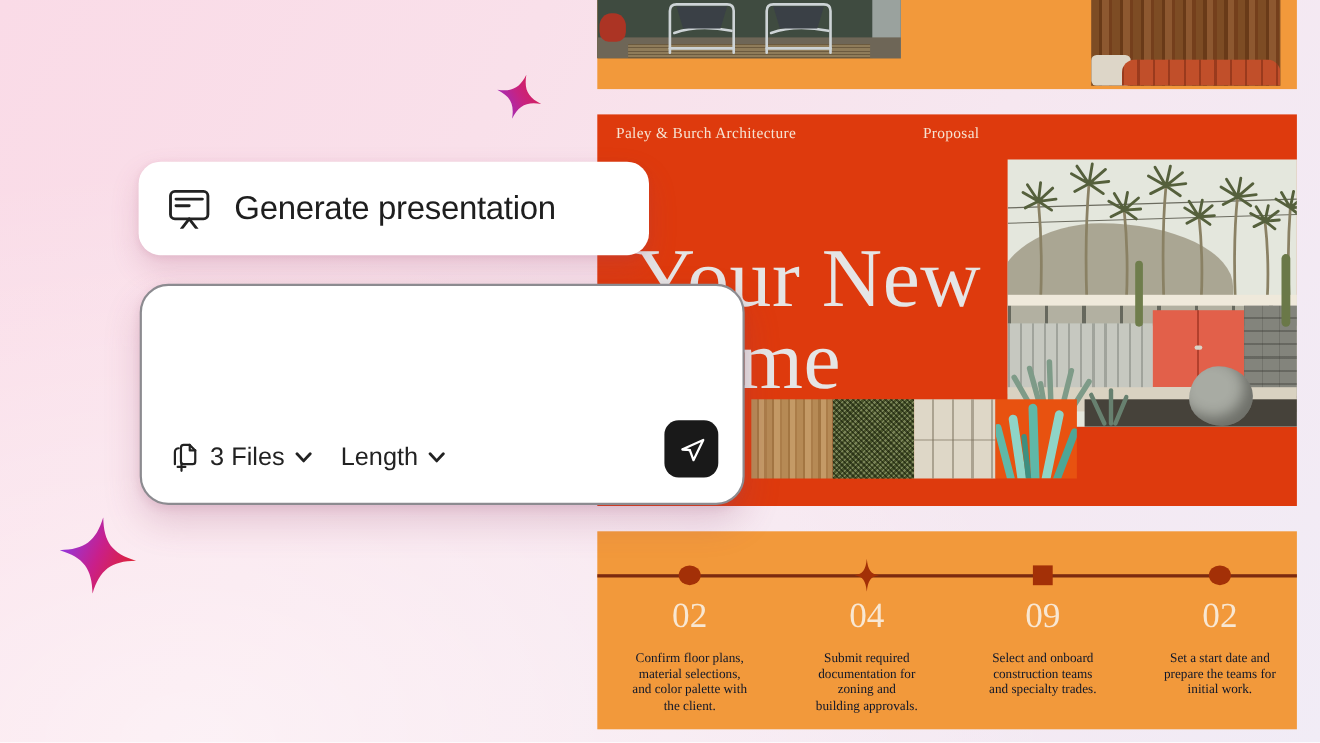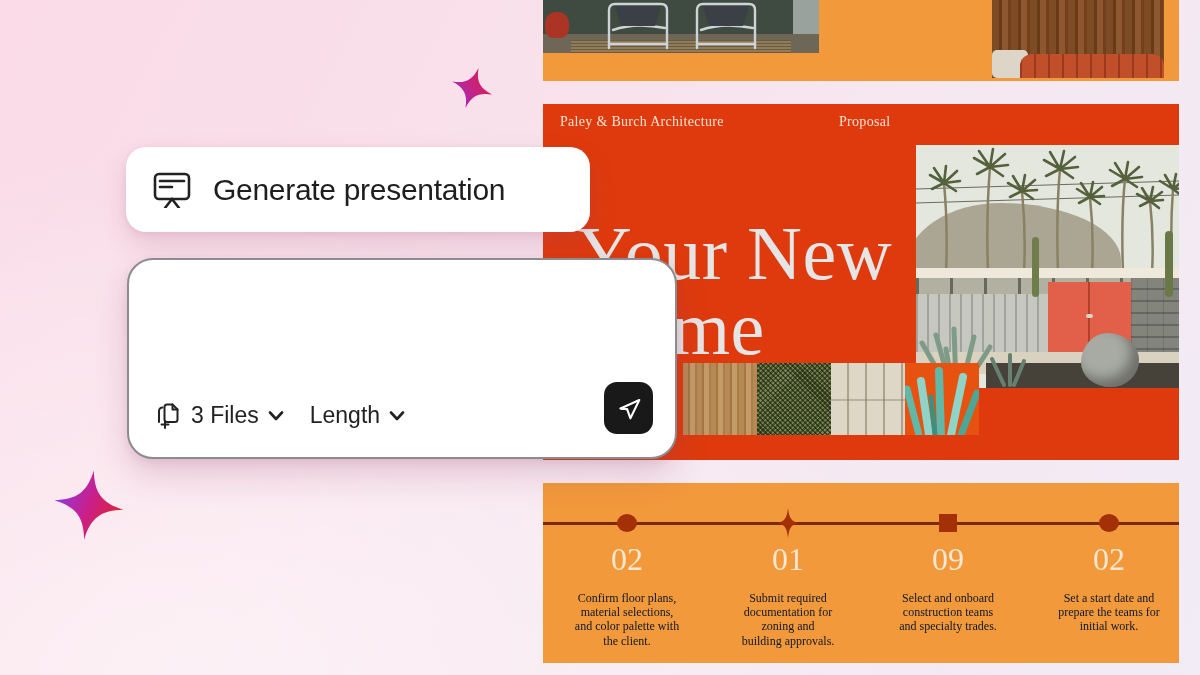--- a/index.html
+++ b/index.html
@@ -264,21 +264,21 @@
       <div class="num">02</div>
       <div class="desc">Confirm floor plans,
 material selections,
 and color palette with
 the client.</div>
     </div>
     <div class="tl-step" style="left:245px;">
       <svg class="m-star" width="22" height="30" viewBox="0 0 100 100" preserveAspectRatio="none">
         <path d="M50 0 C55 34 66 46 100 50 C66 54 55 66 50 100 C45 66 34 54 0 50 C34 46 45 34 50 0 Z" fill="#a33007"></path>
       </svg>
-      <div class="num">01</div>
+      <div class="num">04</div>
       <div class="desc">Submit required
 documentation for
 zoning and
 building approvals.</div>
     </div>
     <div class="tl-step" style="left:405px;">
       <div class="m-square"></div>
       <div class="num">09</div>
       <div class="desc">Select and onboard
 construction teams

